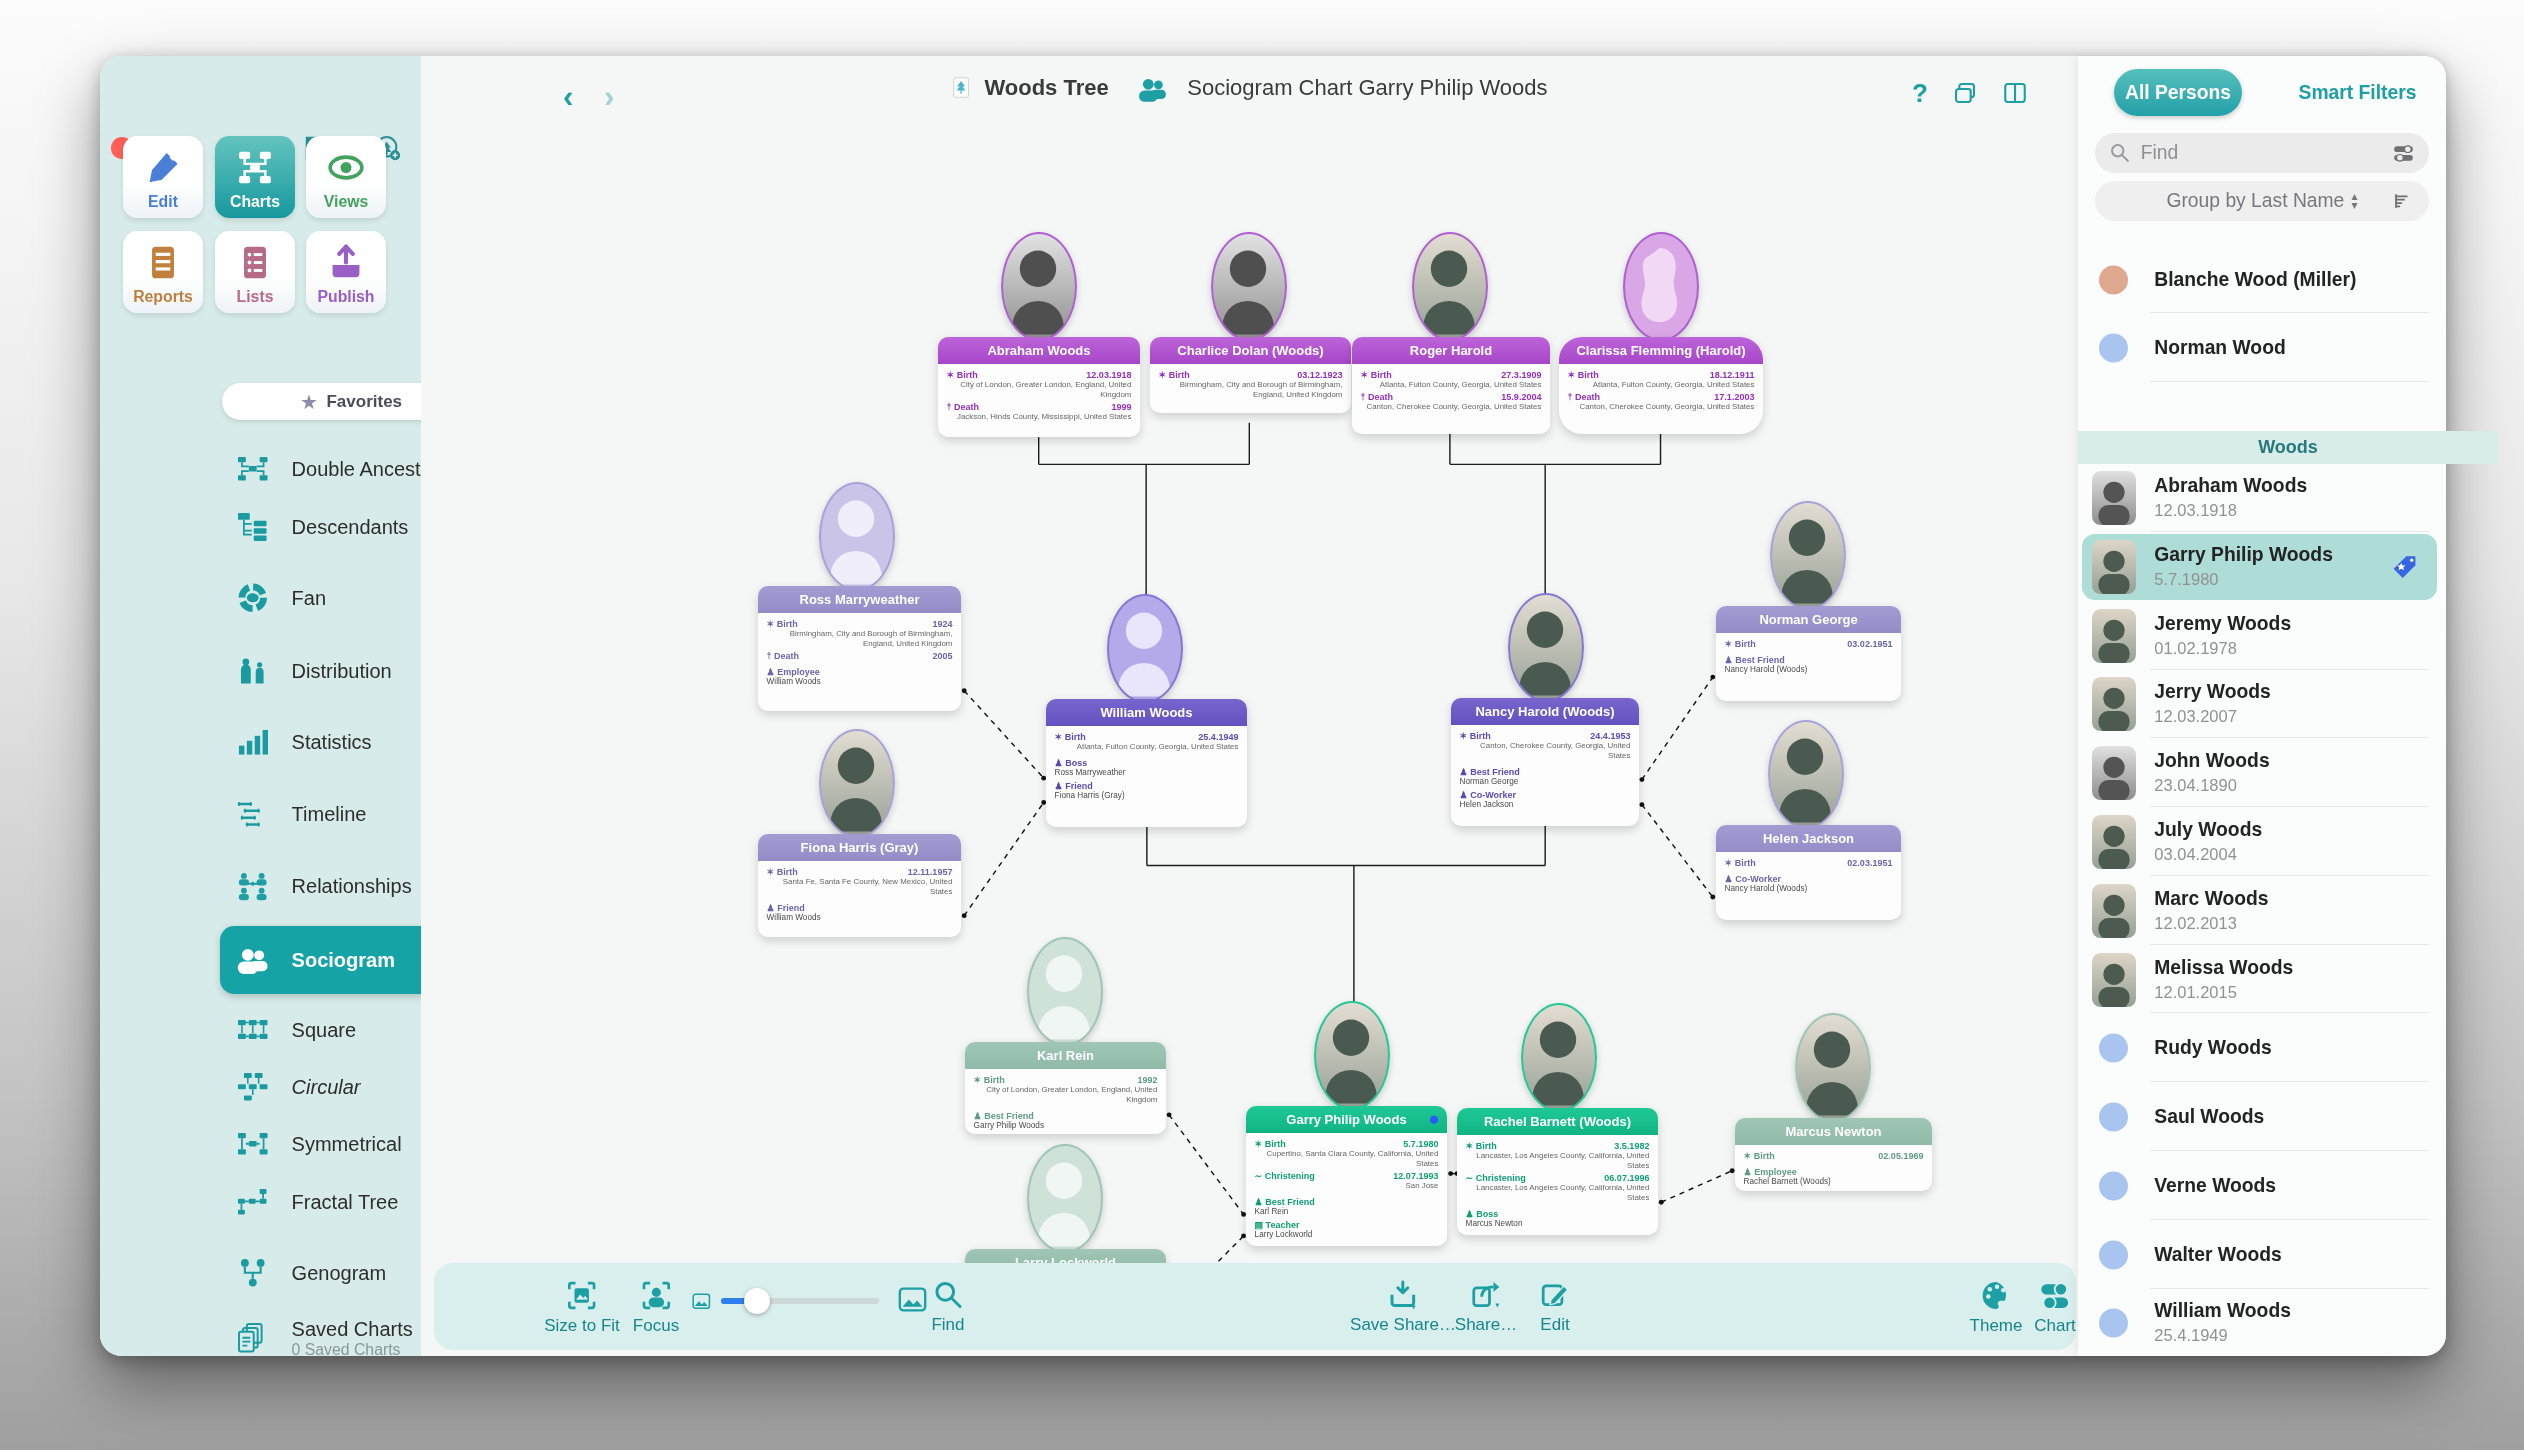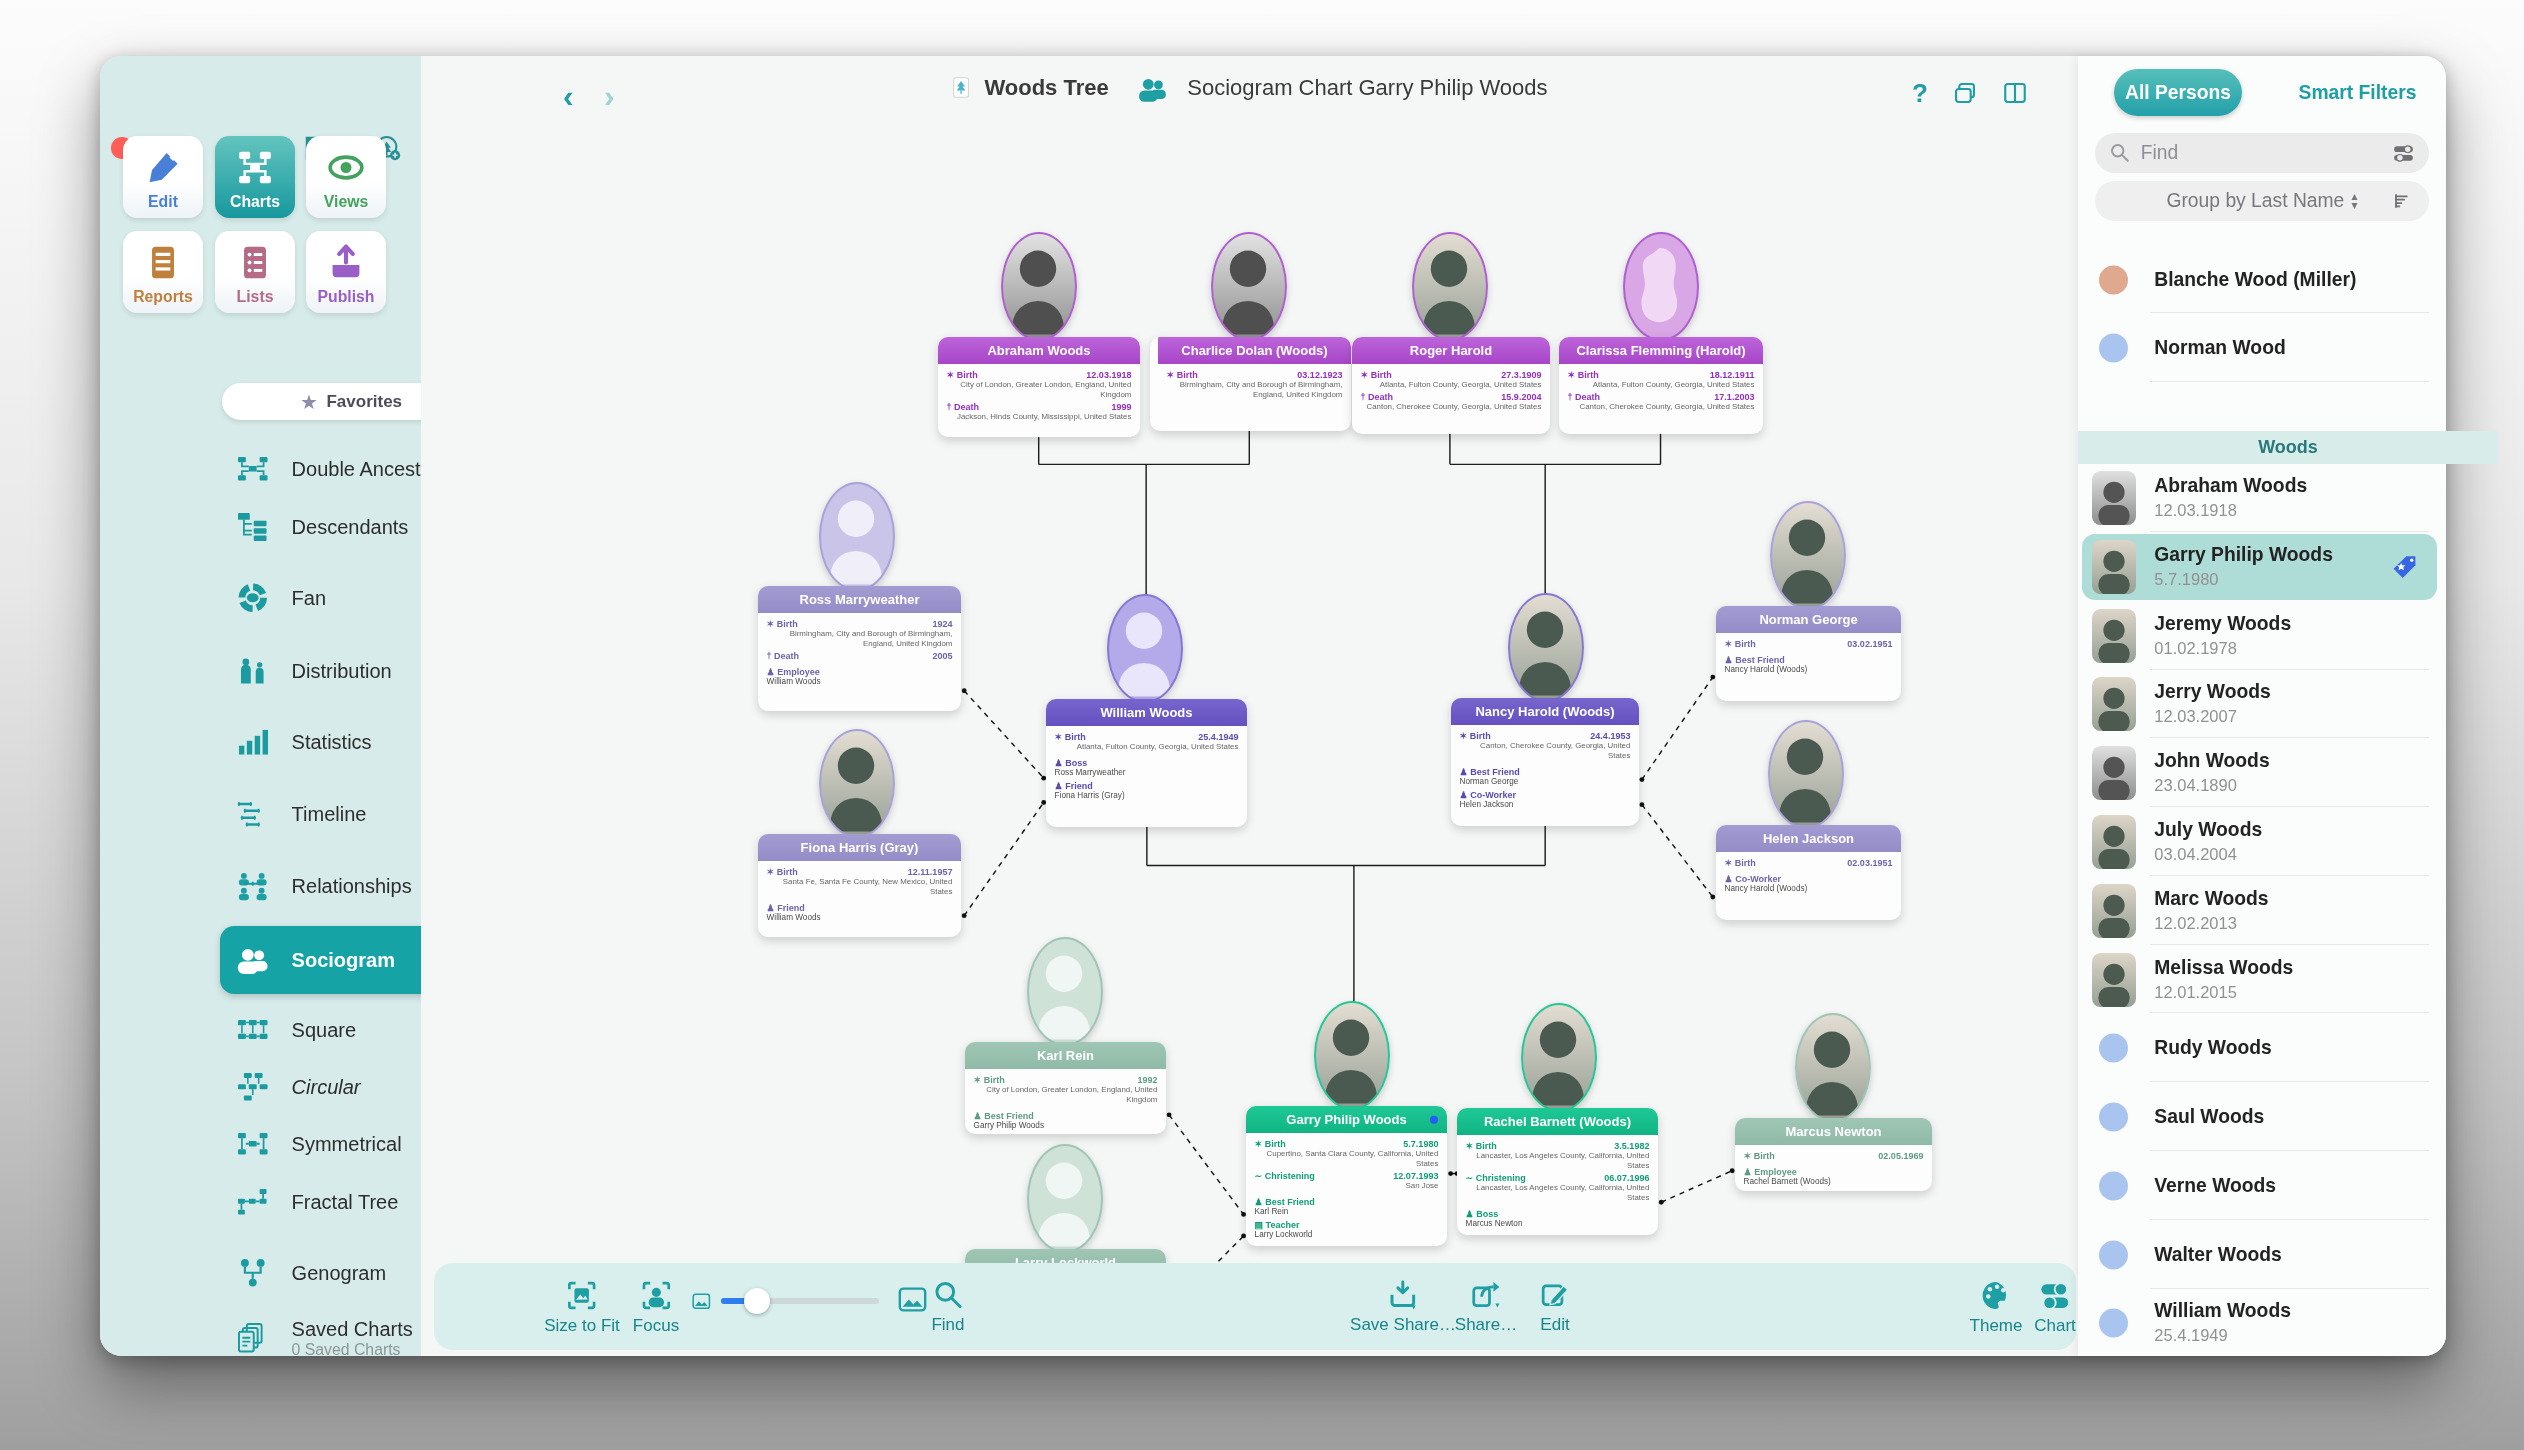--- a/index.html
+++ b/index.html
@@ -510,21 +510,21 @@
             </div>
           </div>
           <div class="avatar tier-purple photo-bw" style="left: 1111px; top: 176px; width: 76px; height: 109px;">
             <svg width="70" height="103" viewBox="0 0 100 140">
               <g fill="#4f4f4f">
                 <circle cx="50" cy="46" r="26"></circle>
                 <path d="M12 140q0-46 38-48 38 2 38 48z"></path>
               </g>
             </svg>
           </div>
-          <div class="card tier-purple" style="left: 1050px; top: 281px; width: 201px; height: 94px; padding-left: 8px;">
+          <div class="card tier-purple" style="left: 1050px; top: 281px; width: 201px; height: 76px;">
             <div class="card-hd">
               <span class="cname">Charlice Dolan (Woods)</span>
             </div>
             <div class="card-bd">
               <div class="ev-line">
                 <span class="ev-label">✶ Birth</span>
                 <span class="ev-date">03.12.1923</span>
               </div>
               <div class="ev-place">Birmingham, City and Borough of Birmingham, England, United Kingdom</div>
             </div>
@@ -554,21 +554,21 @@
               <div class="ev-place">Canton, Cherokee County, Georgia, United States</div>
             </div>
           </div>
           <div class="avatar tier-purple" style="left: 1523px; top: 176px; width: 76px; height: 109px;">
             <svg width="70" height="103" viewBox="0 0 100 140">
               <g fill="var(--sfg)" transform="scale(.98,1.02)">
                 <path d="M50 16c16 0 24 12 24 26 0 10-3 16-3 24 0 12 5 16 5 28 0 14-9 26-26 26S24 108 24 94c0-12 5-16 5-28 0-8-3-14-3-24 0-14 8-12 24-26z"></path>
               </g>
             </svg>
           </div>
-          <div class="card tier-purple" style="left: 1459px; top: 281px; width: 204px; height: 97px;">
+          <div class="card tier-purple" style="left: 1459px; top: 281px; width: 204px; height: 97px; border-radius: 23px;">
             <div class="card-hd">
               <span class="cname">Clarissa Flemming (Harold)</span>
             </div>
             <div class="card-bd">
               <div class="ev-line">
                 <span class="ev-label">✶ Birth</span>
                 <span class="ev-date">18.12.1911</span>
               </div>
               <div class="ev-place">Atlanta, Fulton County, Georgia, United States</div>
               <div class="ev-line">

